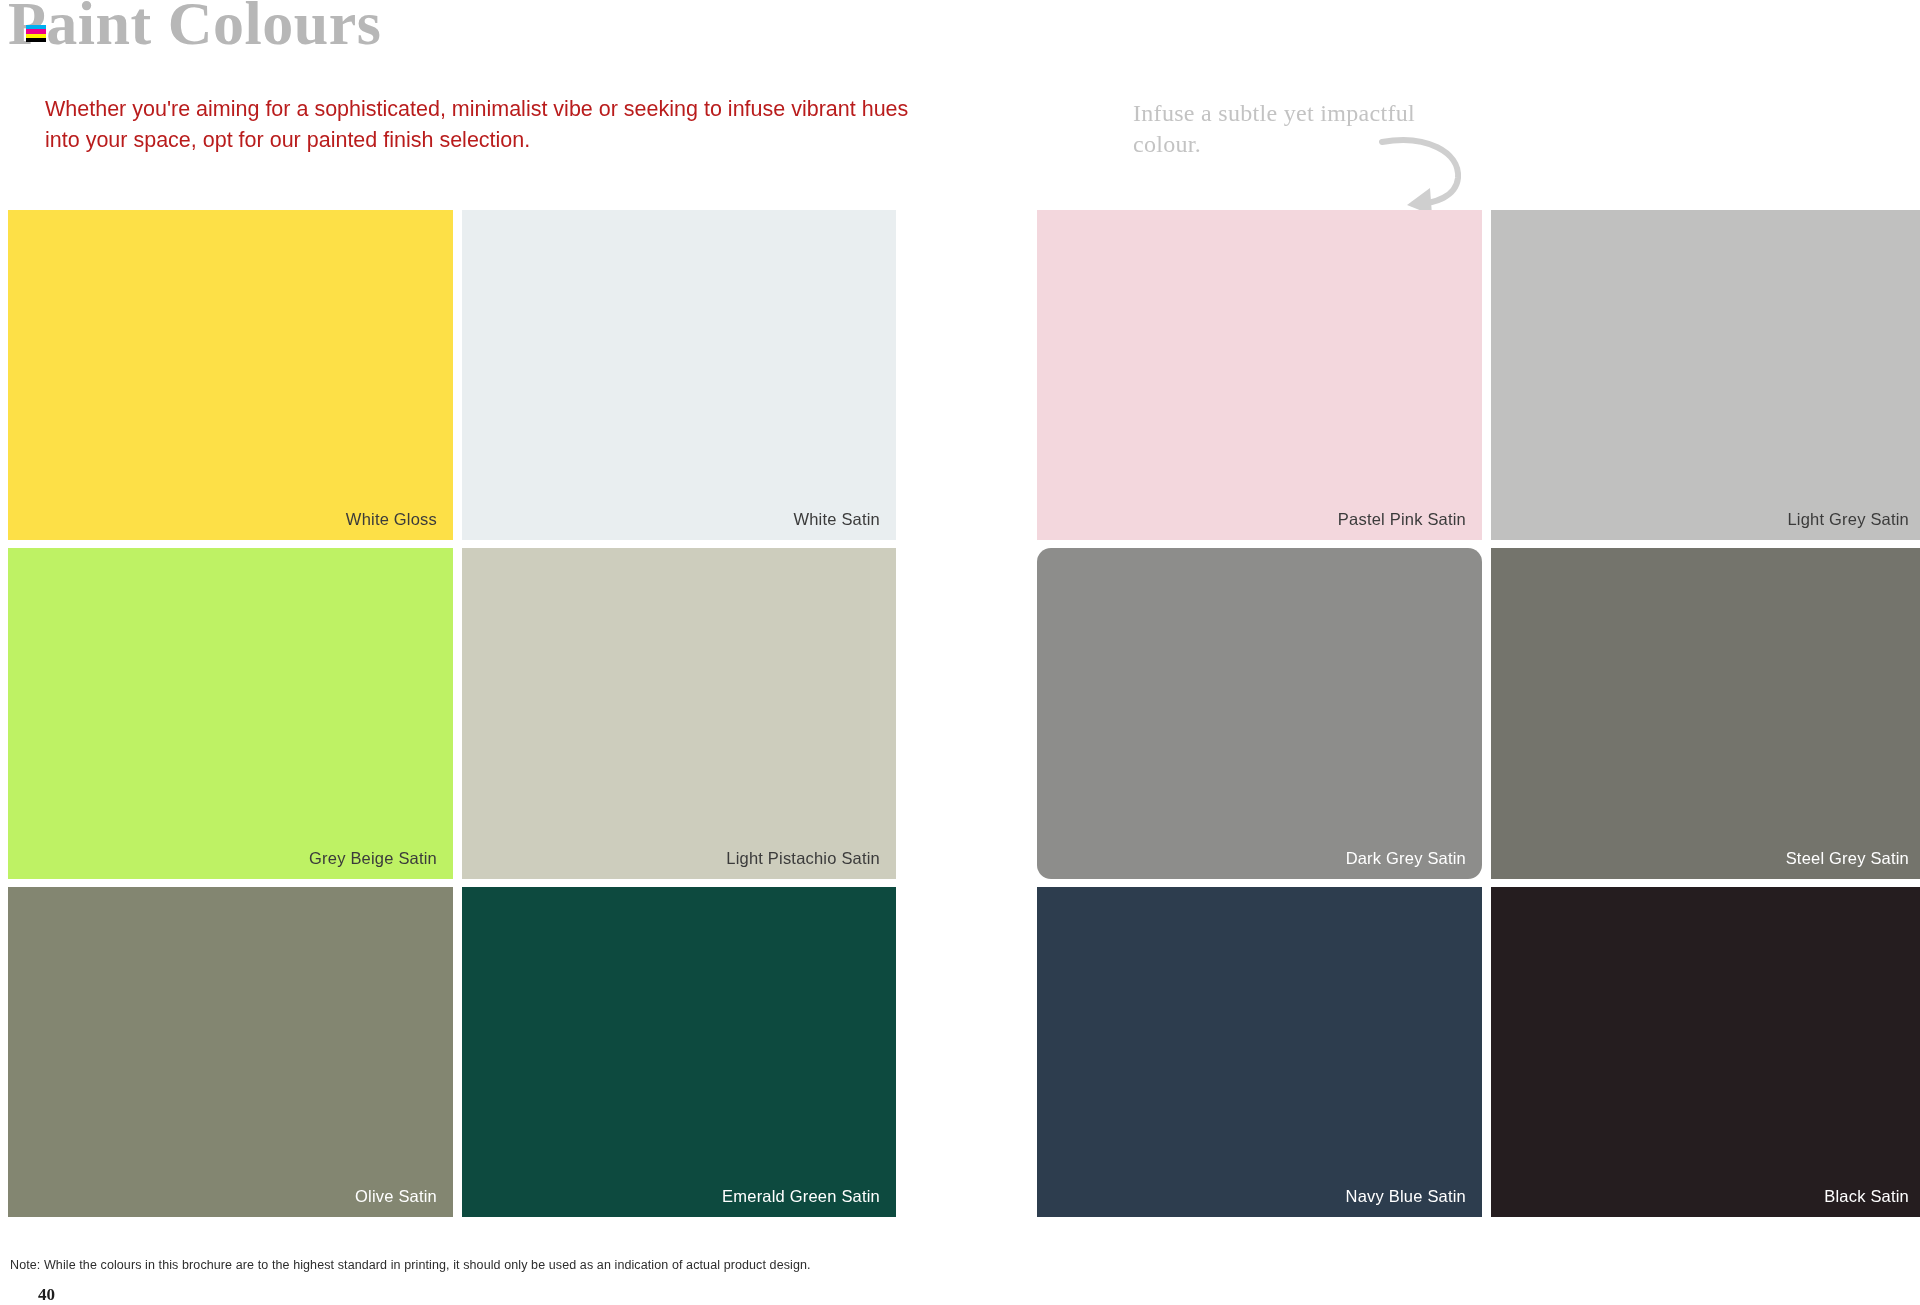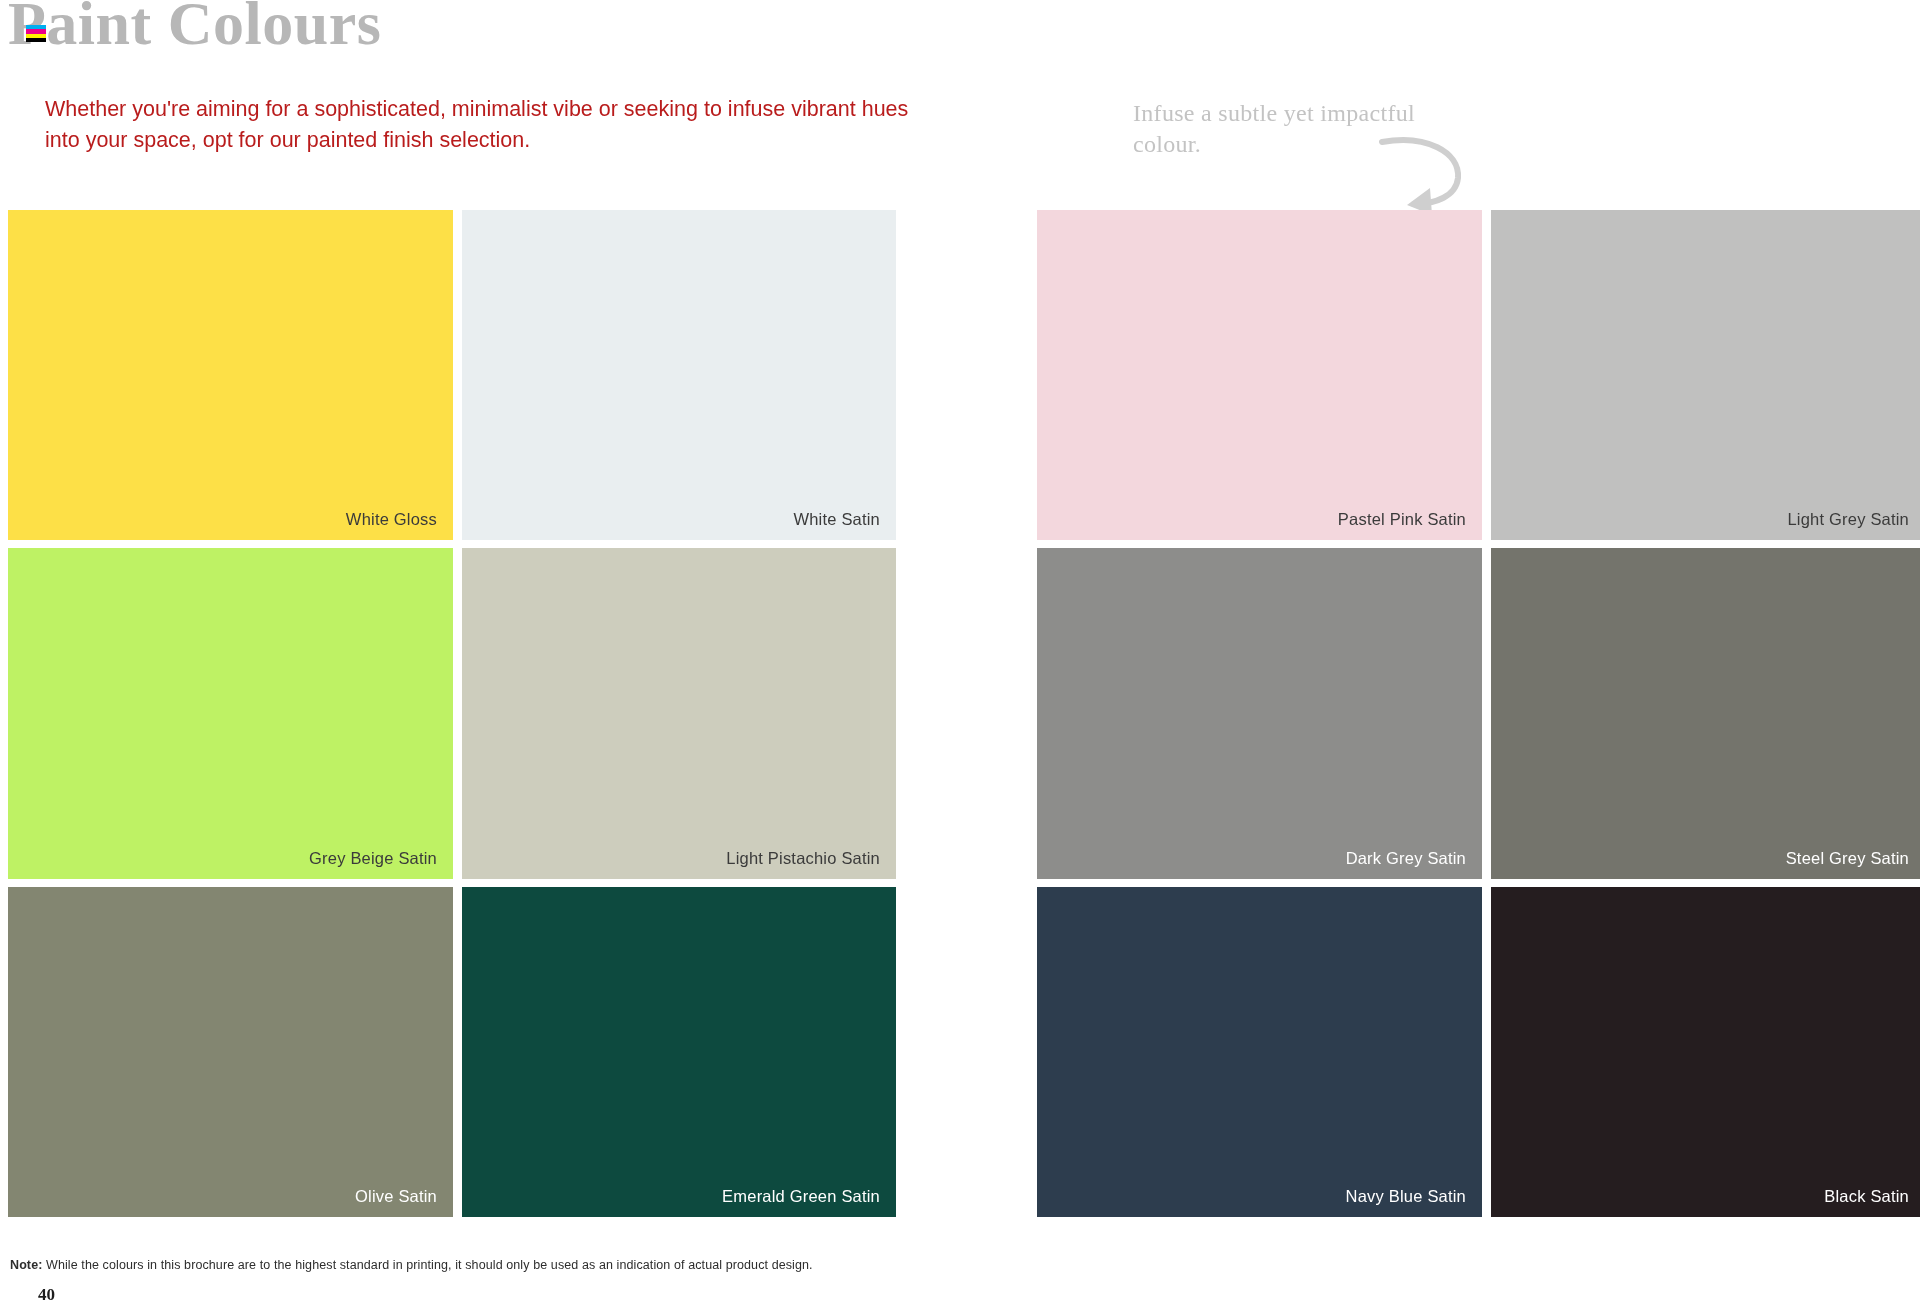--- a/index.html
+++ b/index.html
@@ -107,21 +107,21 @@
   
   .note {
     position: absolute;
     left: 10px;
     top: 1258px;
     font-size: 12.5px;
     color: #2d2d2d;
     letter-spacing: 0.1px;
     white-space: nowrap;
   }
-  .note b { font-weight: 700; }
+  .note b { font-weight: 400; }
   .page-number {
     position: absolute;
     left: 10px;
     top: 1285px;
     font-family: "Liberation Serif", serif;
     font-weight: 700;
     font-size: 17px;
     color: #1d1d1d;
     margin-left: 28px;
   }
@@ -169,21 +169,21 @@
   </div>
 </div>
 
 <div class="grid grid-right">
   <div class="swatch" style="background: rgb(243, 215, 221);">
     <span class="swatch-label label-dark">Pastel Pink Satin</span>
   </div>
   <div class="swatch" style="background: rgb(192, 192, 191);">
     <span class="swatch-label label-dark">Light Grey Satin</span>
   </div>
-  <div class="swatch" style="background: rgb(141, 141, 139);">
+  <div class="swatch" style="background: rgb(141, 141, 139); border-radius: 14px;">
     <span class="swatch-label label-light">Dark Grey Satin</span>
   </div>
   <div class="swatch" style="background: rgb(116, 116, 108);">
     <span class="swatch-label label-light">Steel Grey Satin</span>
   </div>
   <div class="swatch" style="background: rgb(45, 61, 78);">
     <span class="swatch-label label-light">Navy Blue Satin</span>
   </div>
   <div class="swatch" style="background: rgb(37, 29, 31);">
     <span class="swatch-label label-light">Black Satin</span>

